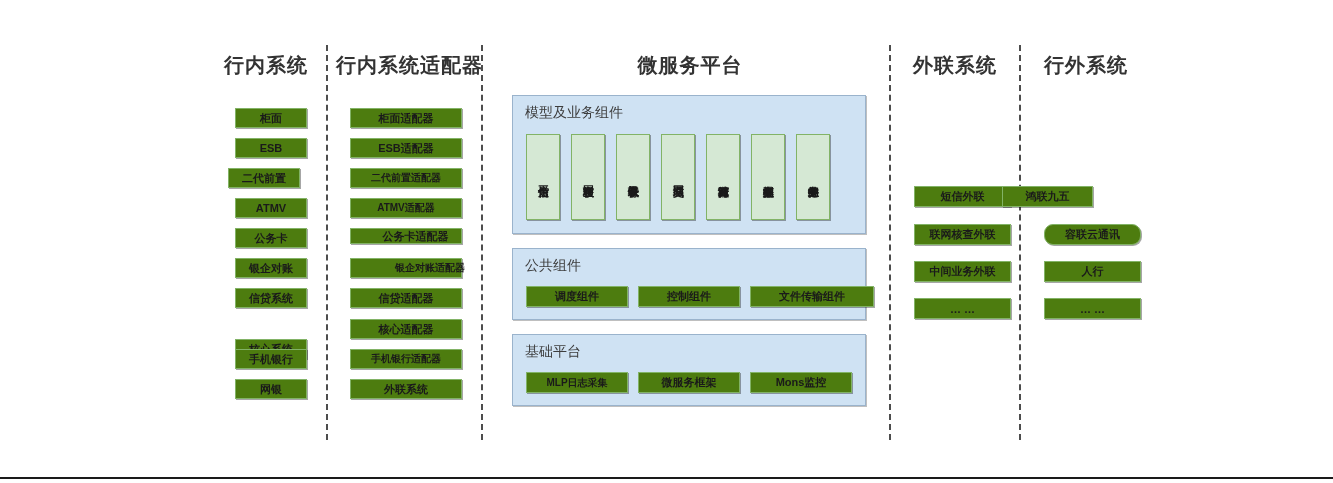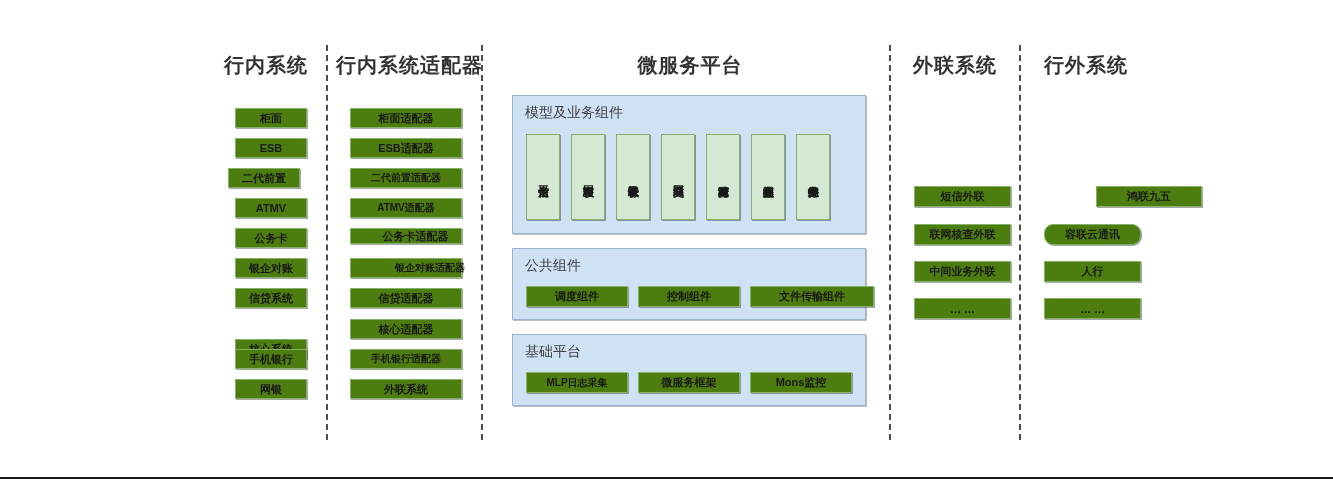--- a/index.html
+++ b/index.html
@@ -182,20 +182,20 @@
   </div>
   <div class="gbox small-text" style="left:526px; top:372px; width:102px; height:21px;">MLP日志采集</div>
   <div class="gbox" style="left:638px; top:372px; width:102px; height:21px;">微服务框架</div>
   <div class="gbox" style="left:750px; top:372px; width:102px; height:21px;">Mons监控</div>
 
   <div class="gbox" style="left:914px; top:186px; width:97px; height:21px;">短信外联</div>
   <div class="gbox" style="left:914px; top:224px; width:97px; height:21px;">联网核查外联</div>
   <div class="gbox" style="left:914px; top:261px; width:97px; height:21px;">中间业务外联</div>
   <div class="gbox" style="left:914px; top:298px; width:97px; height:21px;">… …</div>
 
-  <div class="gbox" style="left:1096px; top:186px; width:106px; height:21px;">鸿联九五</div>
+  <div class="gbox" style="left:1002px; top:186px; width:91px; height:21px;">鸿联九五</div>
   <div class="gbox" style="left:1044px; top:224px; width:97px; height:21px;border-radius:9px;">容联云通讯</div>
   <div class="gbox" style="left:1044px; top:261px; width:97px; height:21px;">人行</div>
   <div class="gbox" style="left:1044px; top:298px; width:97px; height:21px;">… …</div>
 
   <div class="bottom-rule"></div>
 
 </div>
 
 </body></html>

